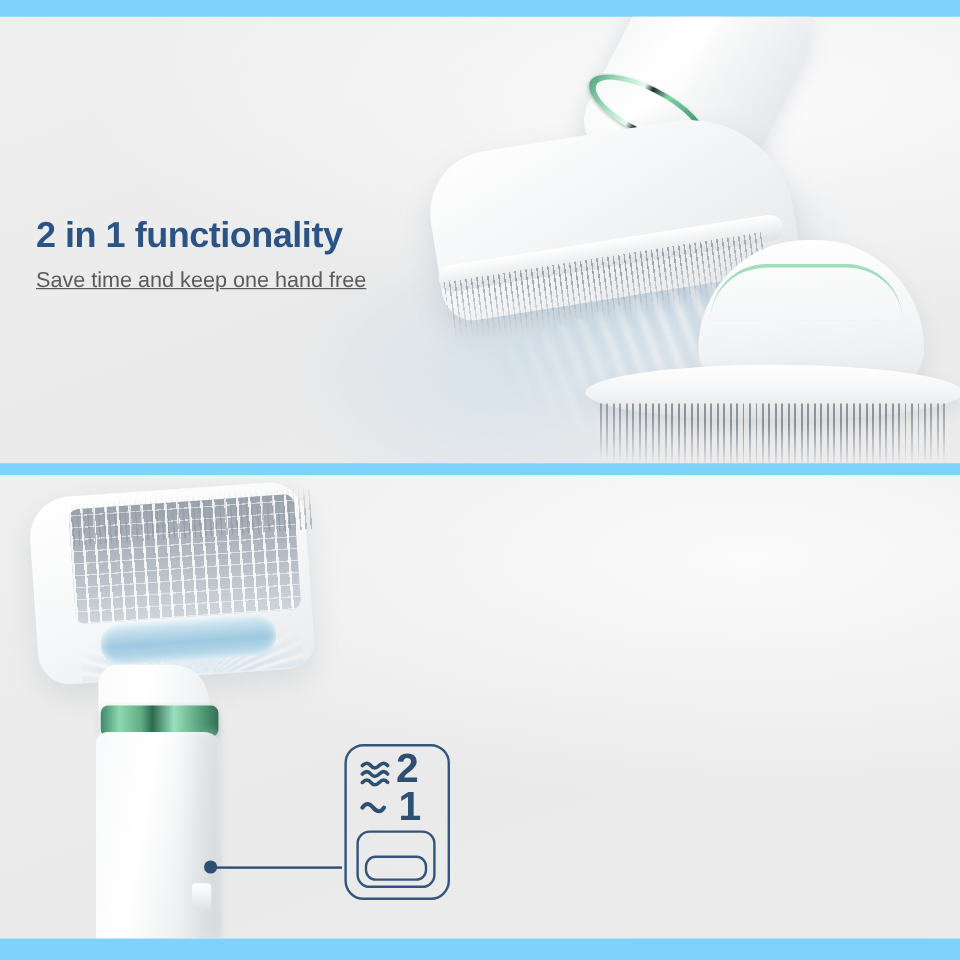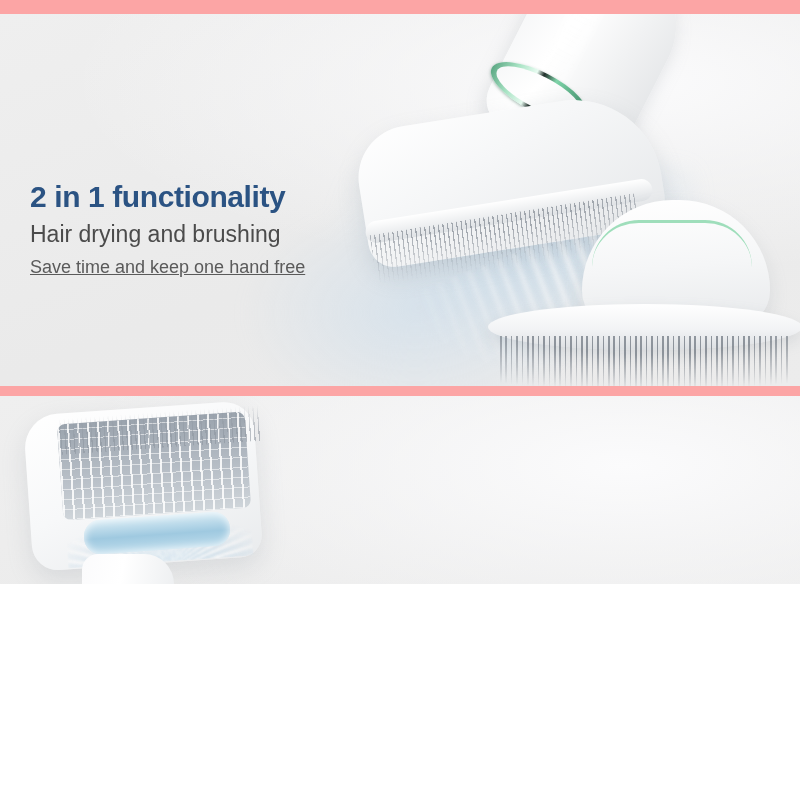--- a/index.html
+++ b/index.html
@@ -4,22 +4,22 @@
 <style>
   html,body{margin:0;padding:0;}
   body{
     width:800px;height:800px;
     background:#ffffff;
     font-family:"Liberation Sans", sans-serif;
     overflow:hidden;
   }
   #page{
     position:relative;
-    width:800px;height:584px;
-    background:#fca5a5;
+    width:800px;height:800px;
+    background:#7dd3fc;
     overflow:hidden;
   }
 
   
   .panel{
     position:absolute;
     left:0;width:800px;
     background:#ededed;
     overflow:hidden;
   }
@@ -297,21 +297,20 @@
       <div class="bristles-top"></div>
 
       <div class="dome-top"></div>
       <div class="dome-arc"></div>
       <div class="dome-plate"></div>
       <div class="dome-bristles"></div>
     </div>
 
     <div class="txt-top">
       <h2 class="h-headline">2 in 1 functionality</h2>
-      <p class="h-sub">Hair drying and brushing</p>
       <p class="h-small">Save time and keep one hand free</p>
     </div>
   </div>
 
   <div class="panel" id="panel-bottom">
     <div class="panel-bg-sheen"></div>
 
     <div class="prod-bot">
       <div class="bot-head"></div>
       <div class="bot-pad">

